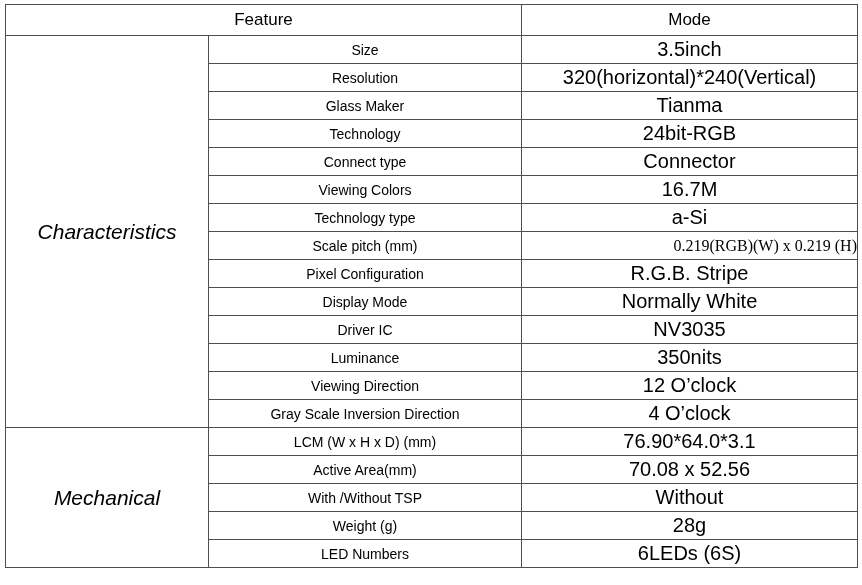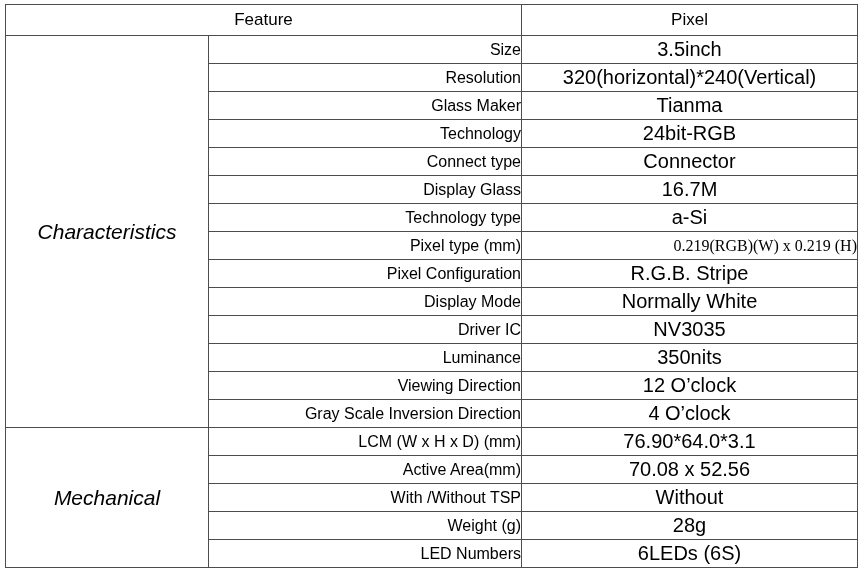--- a/index.html
+++ b/index.html
@@ -51,24 +51,24 @@
 
   .group-cell {
     text-align: center;
     font-size: 21px;
     font-weight: bold;
     border-left: 2px solid #2b2b2b;
     border-right: 2px solid #2b2b2b;
     font-style: italic;
   }
   .feature-cell {
-    font-size: 16px;
+    font-size: 14px;
     height: 27px;
     padding-left: 8px;
-    text-align: right;
+    text-align: center;
     white-space: nowrap;
     overflow: hidden;
   }
   .spec-cell {
     font-size: 20px;
     height: 27px;
     text-align: center;
     border-right: 2px solid #2b2b2b;
     white-space: nowrap;
     overflow: hidden;
@@ -87,21 +87,21 @@
 <div class="spec-table-wrap">
   <table class="spec-table">
     <colgroup>
       <col class="c-group">
       <col class="c-feature">
       <col class="c-spec">
     </colgroup>
     <tbody id="table-body">
       <tr>
         <th class="hdr-cell outer-left outer-top" colspan="2">Feature</th>
-        <th class="hdr-cell outer-right outer-top">Pixel</th>
+        <th class="hdr-cell outer-right outer-top">Mode</th>
       </tr>
     <tr>
           <td class="group-cell" rowspan="14">Characteristics</td>
           <td class="feature-cell">Size</td>
           <td class="spec-cell">3.5inch</td>
         </tr>
         <tr>
           <td class="feature-cell">Resolution</td>
           <td class="spec-cell">320(horizontal)*240(Vertical)</td>
         </tr>
@@ -111,29 +111,29 @@
         </tr>
         <tr>
           <td class="feature-cell">Technology</td>
           <td class="spec-cell">24bit-RGB</td>
         </tr>
         <tr>
           <td class="feature-cell">Connect type</td>
           <td class="spec-cell">Connector</td>
         </tr>
         <tr>
-          <td class="feature-cell">Display Glass</td>
+          <td class="feature-cell">Viewing Colors</td>
           <td class="spec-cell">16.7M</td>
         </tr>
         <tr>
           <td class="feature-cell">Technology type</td>
           <td class="spec-cell">a-Si</td>
         </tr>
         <tr>
-          <td class="feature-cell">Pixel type (mm)</td>
+          <td class="feature-cell">Scale pitch (mm)</td>
           <td class="spec-cell serif-val">0.219(RGB)(W) x 0.219 (H)</td>
         </tr>
         <tr>
           <td class="feature-cell">Pixel Configuration</td>
           <td class="spec-cell">R.G.B. Stripe</td>
         </tr>
         <tr>
           <td class="feature-cell">Display Mode</td>
           <td class="spec-cell">Normally White</td>
         </tr>

